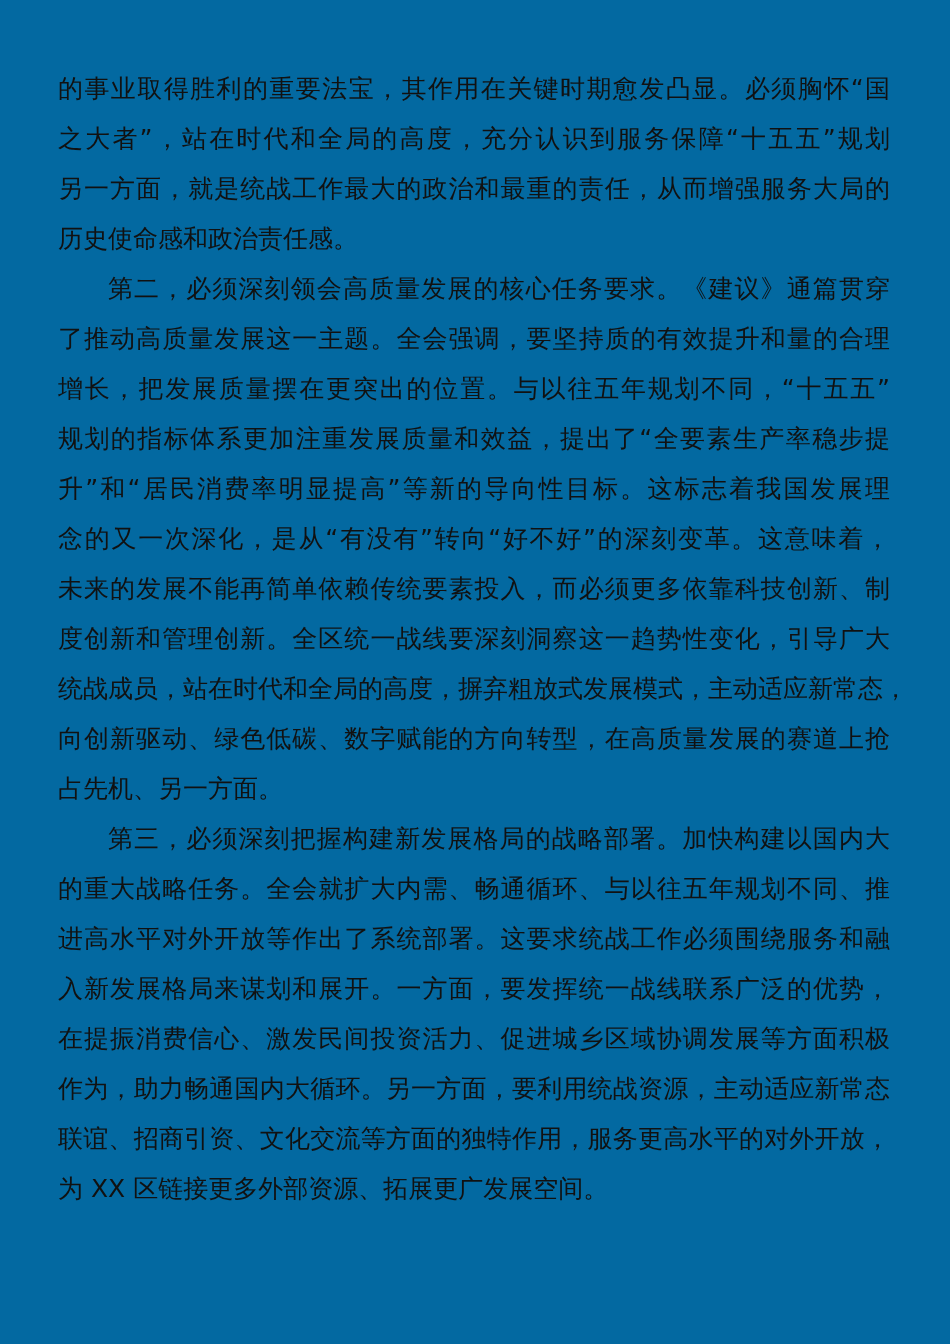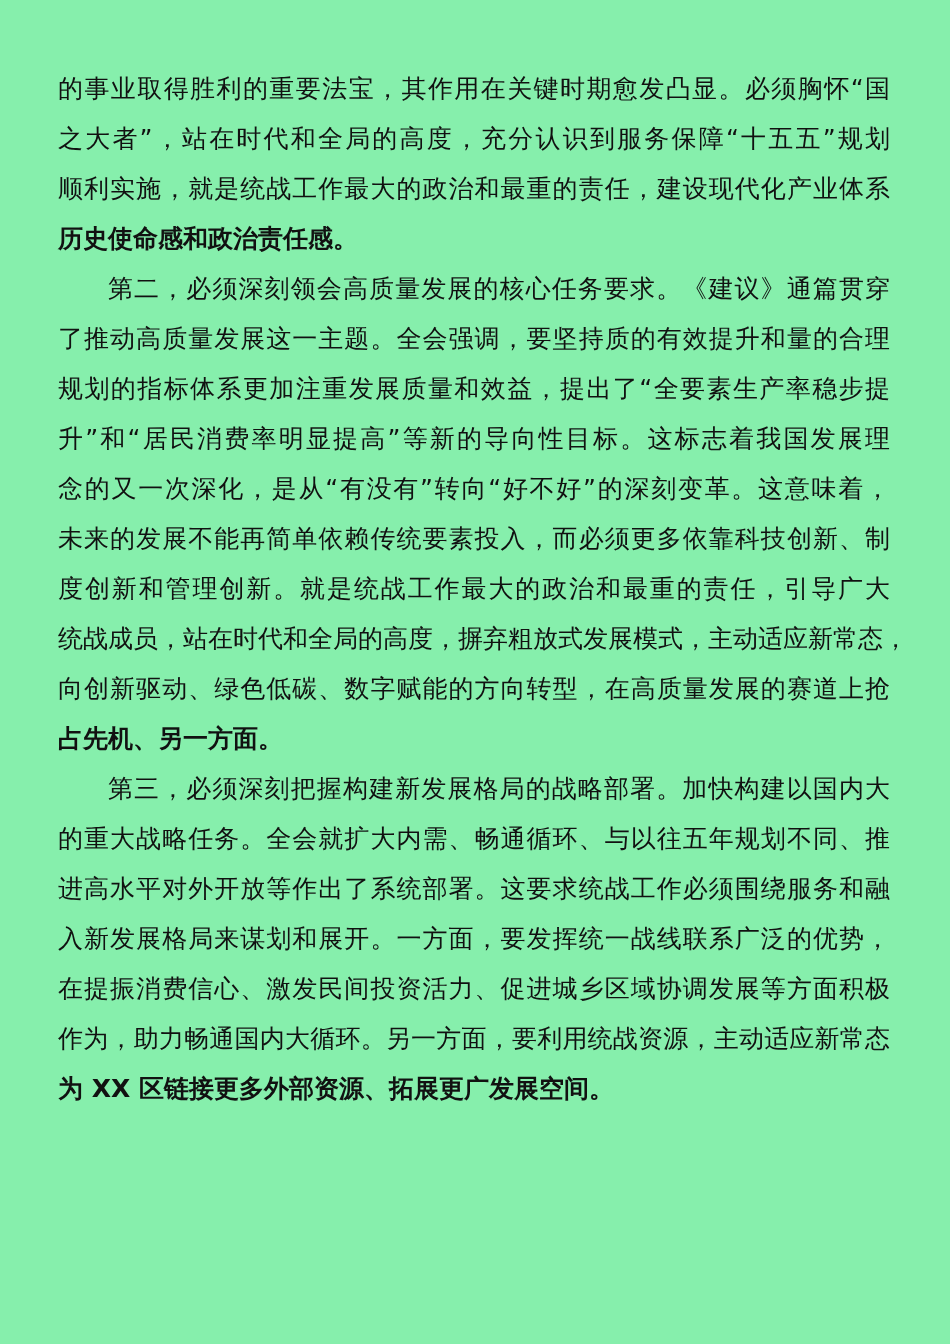--- a/index.html
+++ b/index.html
@@ -1,61 +1,63 @@
 <!DOCTYPE html>
 <html><head>
 <meta charset="utf-8">
 <style>
   html, body { margin: 0; padding: 0; background: #ffffff; }
   body { width: 950px; height: 1344px; position: relative; overflow: hidden; }
   .page {
-    position: absolute; left: 0; top: 0; width: 950px; height: 1344px; background: #86efac;
+    position: absolute; left: 0; top: 0; width: 950px; height: 1344px; background: #0369a1;
   }
   .text {
     position: absolute; left: 58px; top: 64px; width: 832px;
     font-family: "DejaVu Sans", "Liberation Sans", sans-serif;
     font-size: 25px; line-height: 50px; color: #111111;
   }
   .line {
     display: block; height: 50px; white-space: nowrap;
     text-align: justify; text-align-last: justify;
   }
-  .line.last { text-align-last: left; font-weight: bold; }
+  .line.last { text-align-last: left; }
   .line.indent { padding-left: 50px; }
 </style>
 </head>
 <body>
 
 <div class="page">
   <div class="text">
 
     <div>
       <span class="line">的事业取得胜利的重要法宝，其作用在关键时期愈发凸显。必须胸怀“国</span>
       <span class="line">之大者”，站在时代和全局的高度，充分认识到服务保障“十五五”规划</span>
-      <span class="line">顺利实施，就是统战工作最大的政治和最重的责任，建设现代化产业体系</span>
+      <span class="line">另一方面，就是统战工作最大的政治和最重的责任，从而增强服务大局的</span>
       <span class="line last">历史使命感和政治责任感。</span>
     </div>
 
     <div>
       <span class="line indent">第二，必须深刻领会高质量发展的核心任务要求。《建议》通篇贯穿</span>
       <span class="line">了推动高质量发展这一主题。全会强调，要坚持质的有效提升和量的合理</span>
+      <span class="line">增长，把发展质量摆在更突出的位置。与以往五年规划不同，“十五五”</span>
       <span class="line">规划的指标体系更加注重发展质量和效益，提出了“全要素生产率稳步提</span>
       <span class="line">升”和“居民消费率明显提高”等新的导向性目标。这标志着我国发展理</span>
       <span class="line">念的又一次深化，是从“有没有”转向“好不好”的深刻变革。这意味着，</span>
       <span class="line">未来的发展不能再简单依赖传统要素投入，而必须更多依靠科技创新、制</span>
-      <span class="line">度创新和管理创新。就是统战工作最大的政治和最重的责任，引导广大</span>
+      <span class="line">度创新和管理创新。全区统一战线要深刻洞察这一趋势性变化，引导广大</span>
       <span class="line">统战成员，站在时代和全局的高度，摒弃粗放式发展模式，主动适应新常态，</span>
       <span class="line">向创新驱动、绿色低碳、数字赋能的方向转型，在高质量发展的赛道上抢</span>
       <span class="line last">占先机、另一方面。</span>
     </div>
 
     <div>
       <span class="line indent">第三，必须深刻把握构建新发展格局的战略部署。加快构建以国内大</span>
       <span class="line">的重大战略任务。全会就扩大内需、畅通循环、与以往五年规划不同、推</span>
       <span class="line">进高水平对外开放等作出了系统部署。这要求统战工作必须围绕服务和融</span>
       <span class="line">入新发展格局来谋划和展开。一方面，要发挥统一战线联系广泛的优势，</span>
       <span class="line">在提振消费信心、激发民间投资活力、促进城乡区域协调发展等方面积极</span>
       <span class="line">作为，助力畅通国内大循环。另一方面，要利用统战资源，主动适应新常态</span>
+      <span class="line">联谊、招商引资、文化交流等方面的独特作用，服务更高水平的对外开放，</span>
       <span class="line last">为 XX 区链接更多外部资源、拓展更广发展空间。</span>
     </div>
 
   </div>
 </div>
 
 </body></html>

